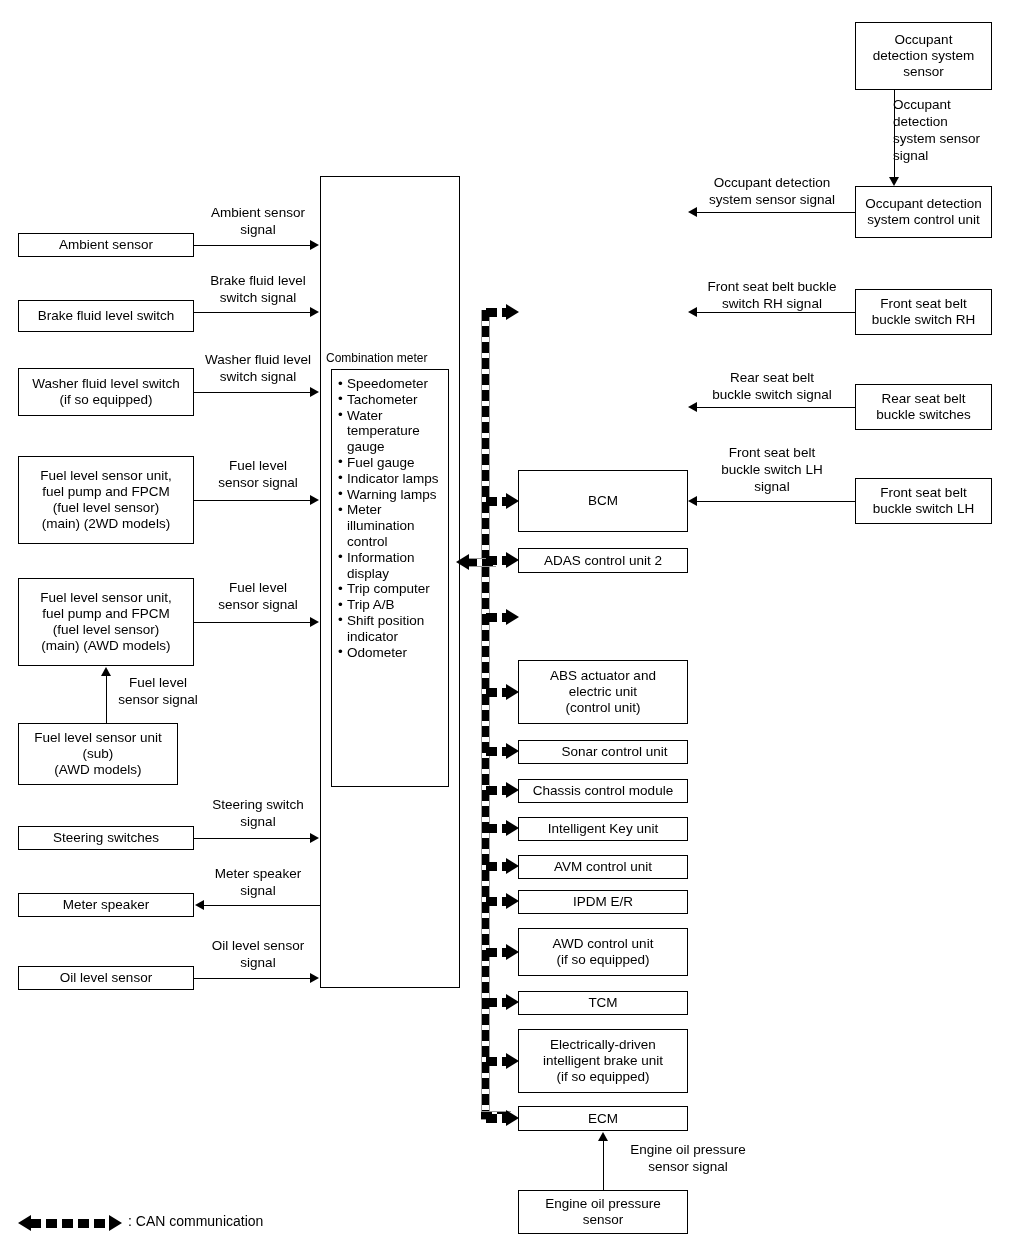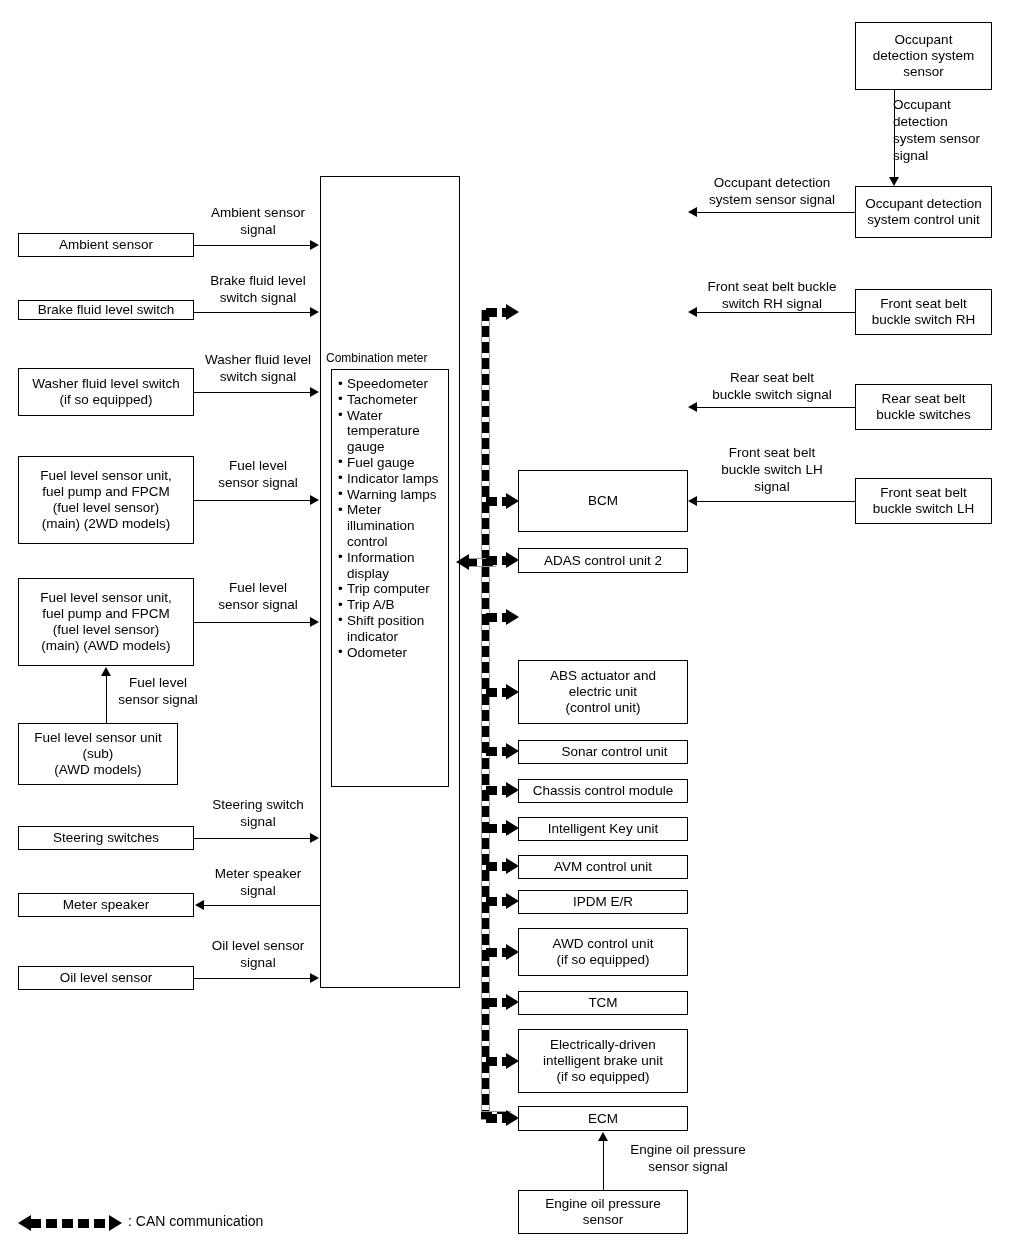--- a/index.html
+++ b/index.html
@@ -50,21 +50,21 @@
   .legend-text{position:absolute;font-size:14px;}
 </style>
 </head>
 <body>
 
 <div id="canvas">
 
   <div class="box" style="left:18px;top:233px;width:176px;height:24px;">
     <span>Ambient sensor</span>
   </div>
-  <div class="box" style="left:18px;top:300px;width:176px;height:20px;">
+  <div class="box" style="left:18px;top:300px;width:176px;height:32px;">
     <span>Brake fluid level switch</span>
   </div>
   <div class="box" style="left:18px;top:368px;width:176px;height:48px;">
     <span style="white-space:pre-line;">Washer fluid level switch
 (if so equipped)</span>
   </div>
   <div class="box" style="left:18px;top:456px;width:176px;height:88px;">
     <span style="white-space:pre-line;">Fuel level sensor unit,
 fuel pump and FPCM
 (fuel level sensor)

